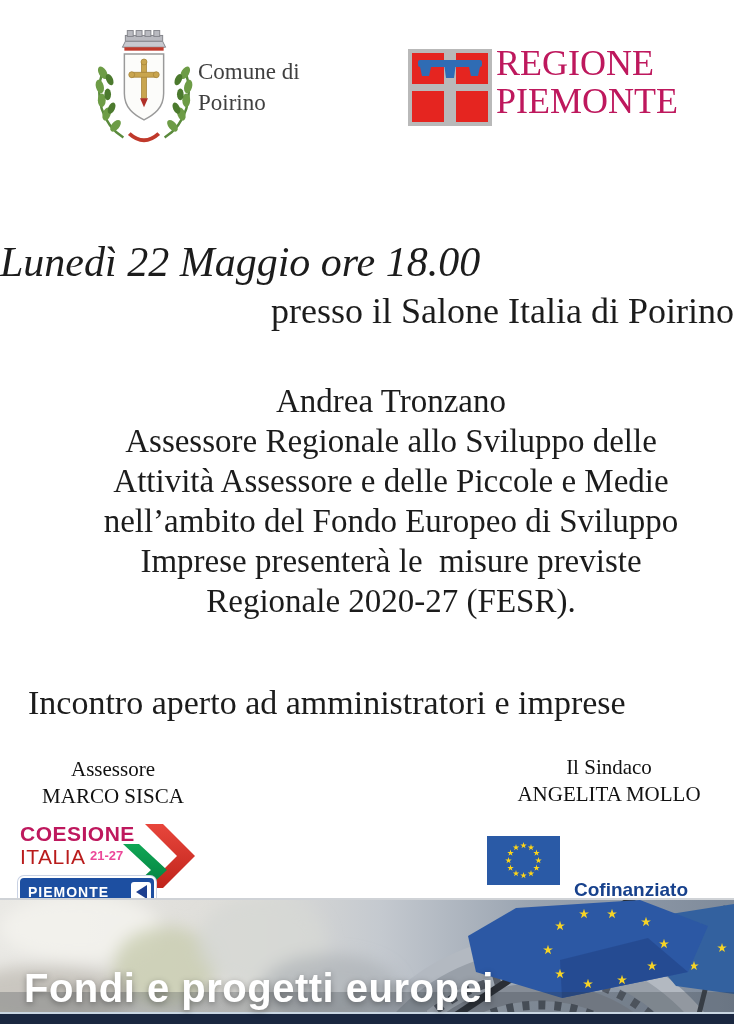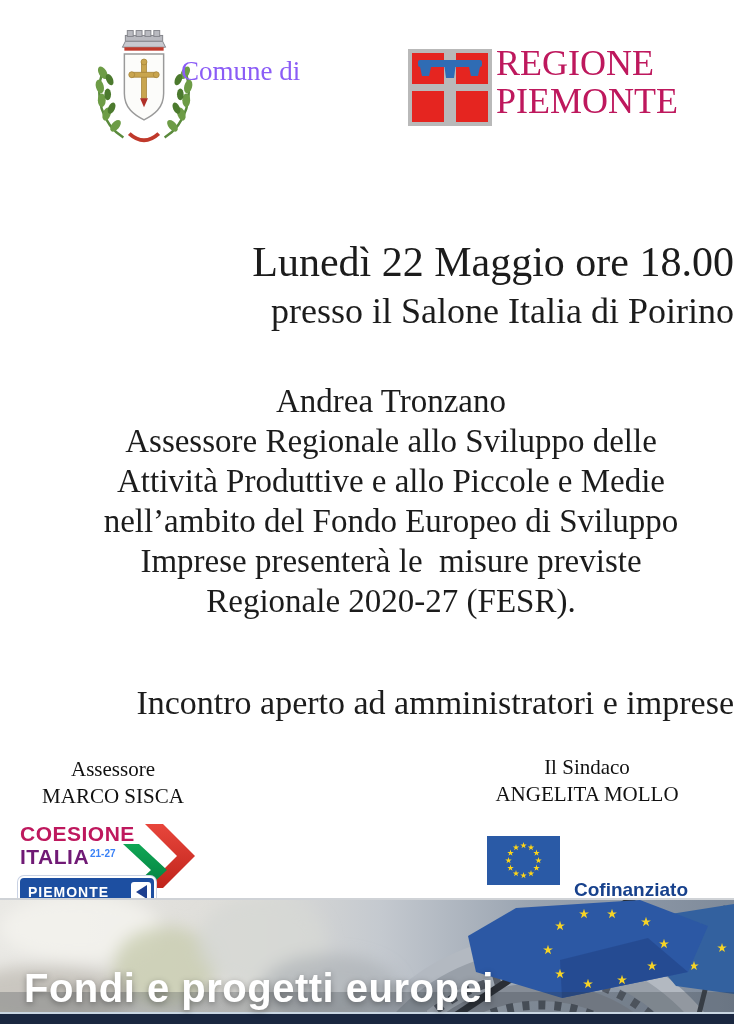--- a/index.html
+++ b/index.html
@@ -1,41 +1,41 @@
 <!DOCTYPE html>
 <html><head>
 <meta charset="utf-8">
 <style>
   html,body{margin:0;padding:0;background:#ffffff;}
   .poster{position:relative;width:734px;height:1024px;background:#ffffff;overflow:hidden;
           font-family:"Liberation Serif",serif;color:#1c1c1c;margin:0 auto;}
 
   
   .crest{position:absolute;left:90px;top:24px;width:108px;height:126px;}
-  .comune-text{position:absolute;left:181px;top:56px;font-size:27px;line-height:31px;color:#8b5cf6;}
+  .comune-text{position:absolute;left:198px;top:56px;font-size:23px;line-height:31px;color:#404040;}
   .pie-logo{position:absolute;left:408px;top:49px;width:84px;height:77px;}
   .regione-text{position:absolute;left:496px;top:44px;font-size:36px;line-height:38px;color:#be185d;letter-spacing:0px;}
 
   
-  .date-line{position:absolute;left:0;right:0;top:238px;text-align:right;font-size:42px;}
+  .date-line{position:absolute;left:0;right:0;top:238px;text-align:left;font-size:42px;font-style:italic;}
   .venue-line{position:absolute;left:0;right:0;top:290px;text-align:right;font-size:36px;}
   .body-block{position:absolute;left:0;right:0;top:381px;text-align:center;}
   .body-line{display:block;font-size:33px;line-height:40px;white-space:pre-wrap;margin-left:48px;}
-  .open-line{position:absolute;left:0;right:0;top:684px;text-align:right;font-size:34px;}
+  .open-line{position:absolute;left:0;right:0;top:684px;text-align:left;font-size:34px;padding-left:28px;}
 
   
   .sig{position:absolute;text-align:center;font-size:21px;line-height:27px;color:#111;margin-top:8px;}
   .sig-left{left:28px;top:748px;width:170px;}
-  .sig-right{left:472px;top:746px;width:230px;text-align:center;}
+  .sig-right{left:494px;top:746px;width:230px;text-align:center;}
 
   
   .coesione{position:absolute;left:18px;top:820px;width:200px;height:86px;font-family:"Liberation Sans",sans-serif;}
   .coe-l1{position:absolute;left:2px;top:2px;font-size:21px;font-weight:bold;color:#be185d;letter-spacing:.5px;}
-  .coe-l2{position:absolute;left:2px;top:25px;font-size:21px;font-weight:bold;color:#701a75;letter-spacing:.5px;}
-  .coe-years{position:absolute;left:72px;top:28px;font-size:10px;font-weight:bold;color:#3b82f6;}
+  .coe-l2{position:absolute;left:2px;top:25px;font-size:21px;font-weight:normal;color:#b91c1c;letter-spacing:.5px;}
+  .coe-years{position:absolute;left:72px;top:28px;font-size:13px;font-weight:bold;color:#ec4899;}
   .coe-bar{position:absolute;left:0;top:56px;width:134px;height:28px;background:#1d4fa1;border:2px solid #ffffff;
            border-radius:6px;box-shadow:0 0 0 1px #c9d2e4;display:flex;align-items:center;}
   .coe-bar-label{color:#ffffff;font-size:14px;font-weight:bold;letter-spacing:1px;padding-left:8px;flex:1;}
   .coe-arrow-box{width:20px;height:20px;background:#ffffff;border-radius:3px;margin-right:3px;
                  display:flex;align-items:center;justify-content:center;}
   .coe-arrow{width:0;height:0;border-top:7px solid transparent;border-bottom:7px solid transparent;border-right:11px solid #1d3f8f;}
   .coe-chevrons{position:absolute;left:97px;top:-2px;width:86px;height:92px;}
 
   
   .eu-flag{position:absolute;left:487px;top:836px;width:73px;height:49px;}
@@ -102,20 +102,21 @@
       <rect x="42" y="47.5" width="26" height="5"></rect>
       <circle cx="55" cy="37" r="3"></circle>
       <circle cx="42.5" cy="50" r="3"></circle>
       <circle cx="67.5" cy="50" r="3"></circle>
     </g>
     <path d="M51,74 h8 l-4,9 Z" fill="#b03028"></path>
   </svg>
 
   <div class="comune-text">
     <div>Comune di</div>
+    <div>Poirino</div>
   </div>
 
   <svg class="pie-logo" viewBox="0 0 84 77">
     <rect x="0" y="0" width="84" height="77" fill="#b9b9b9"></rect>
     <rect x="4" y="4" width="32" height="31" fill="#e52520"></rect>
     <rect x="48" y="4" width="32" height="31" fill="#e52520"></rect>
     <rect x="4" y="42" width="32" height="31" fill="#e52520"></rect>
     <rect x="48" y="42" width="32" height="31" fill="#e52520"></rect>
     <g fill="#2f6cb4">
       <rect x="10" y="11" width="64" height="7" rx="2"></rect>
@@ -129,21 +130,21 @@
     <div>REGIONE</div>
     <div>PIEMONTE</div>
   </div>
 
   <div class="date-line">Lunedì 22 Maggio ore 18.00</div>
   <div class="venue-line">presso il Salone Italia di Poirino</div>
 
   <div class="body-block">
     <span class="body-line">Andrea Tronzano</span>
     <span class="body-line">Assessore Regionale allo Sviluppo delle</span>
-    <span class="body-line">Attività Produttive e allo Piccole e Medie</span>
+    <span class="body-line">Attività Assessore e delle Piccole e Medie</span>
     <span class="body-line">nell’ambito del Fondo Europeo di Sviluppo</span>
     <span class="body-line">Imprese presenterà le  misure previste</span>
     <span class="body-line">Regionale 2020-27 (FESR).</span>
   </div>
 
   <div class="open-line">Incontro aperto ad amministratori e imprese</div>
 
   <div class="sig sig-left">
     <div>Assessore</div>
     <div>MARCO SISCA</div>

